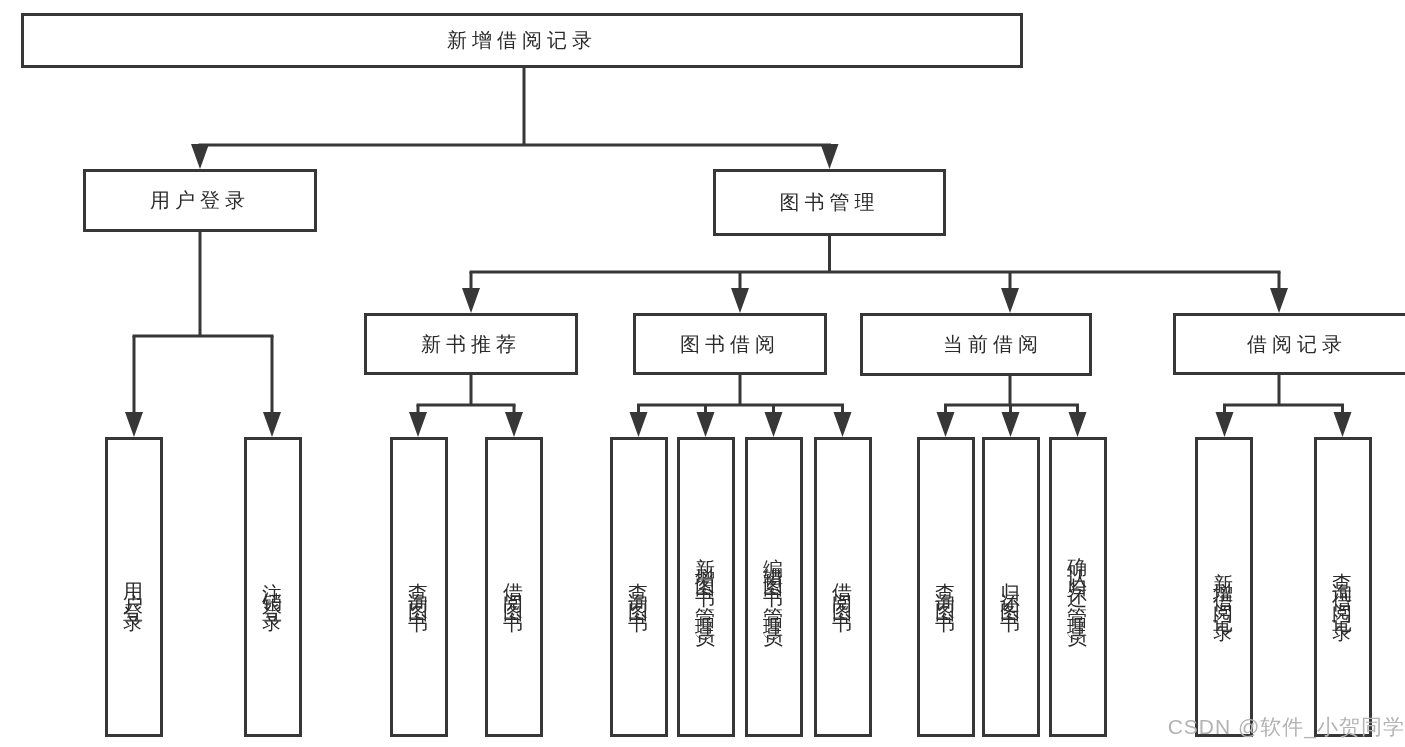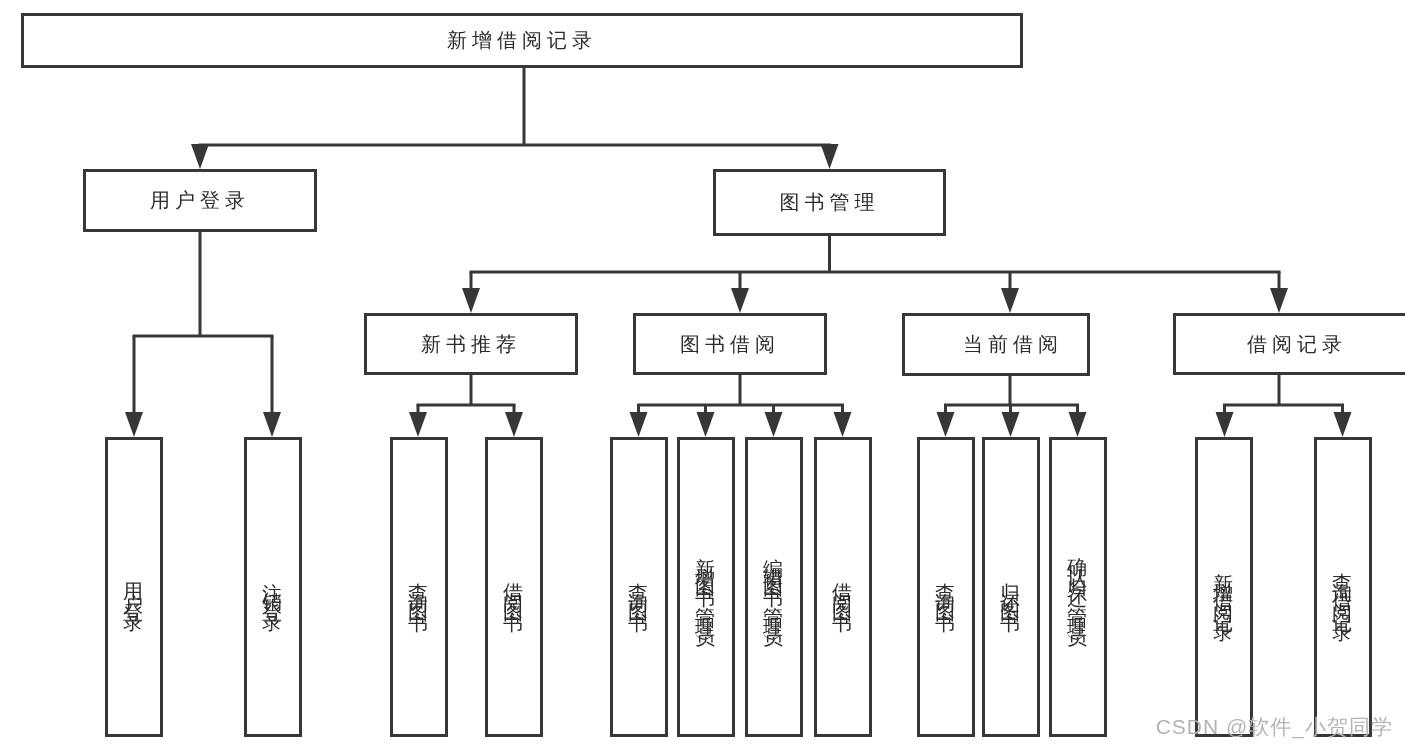--- a/index.html
+++ b/index.html
@@ -35,21 +35,21 @@
     width: 58px;
     height: 300px;
     writing-mode: vertical-rl;
     text-orientation: mixed;
     letter-spacing: 10px;
     font-size: 20px;
     white-space: nowrap;
   }
   .watermark {
     position: absolute;
-    right: 12px;
+    right: 0;
     bottom: 6px;
     font-size: 21px;
     letter-spacing: 1px;
     color: #b3b3b3;
     z-index: 5;
     white-space: nowrap;
   }
 </style>
 </head>
 <body>
@@ -86,21 +86,21 @@
              M1215.5 412 L1233.5 412 L1224.5 437 Z  M1333.5 412 L1351.5 412 L1342.5 437 Z" fill="#373737" stroke="none"></path>
   </svg>
 
   <div class="node" style="left:21px; top:13px; width:1002px; height:55px;">新增借阅记录</div>
 
   <div class="node" style="left:83px; top:169px; width:234px; height:63px;">用户登录</div>
   <div class="node" style="left:713px; top:169px; width:233px; height:67px;">图书管理</div>
 
   <div class="node" style="left:364px; top:313px; width:214px; height:62px;">新书推荐</div>
   <div class="node" style="left:633px; top:313px; width:194px; height:62px;">图书借阅</div>
-  <div class="node" style="left:902px; top:313px; width:188px; height:63px;padding-left:34px;">当前借阅</div>
+  <div class="node" style="left:860px; top:313px; width:232px; height:63px;padding-left:34px;">当前借阅</div>
   <div class="node" style="left:1173px; top:313px; width:248px; height:62px;">借阅记录</div>
 
   <div class="node leaf" style="left:105px;">用户登录</div>
   <div class="node leaf" style="left:244px;">注销登录</div>
 
   <div class="node leaf" style="left:390px;">查询图书</div>
   <div class="node leaf" style="left:485px;">借阅图书</div>
 
   <div class="node leaf" style="left:610px;">查询图书</div>
   <div class="node leaf" style="left:677px;">新增图书（管理员）</div>

